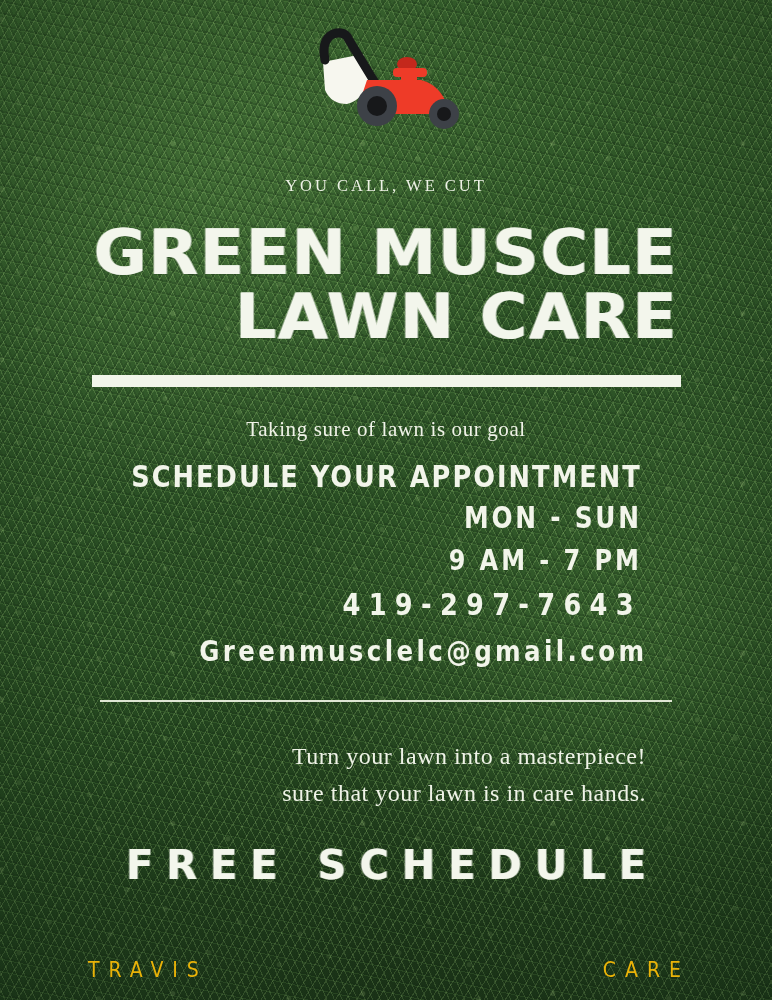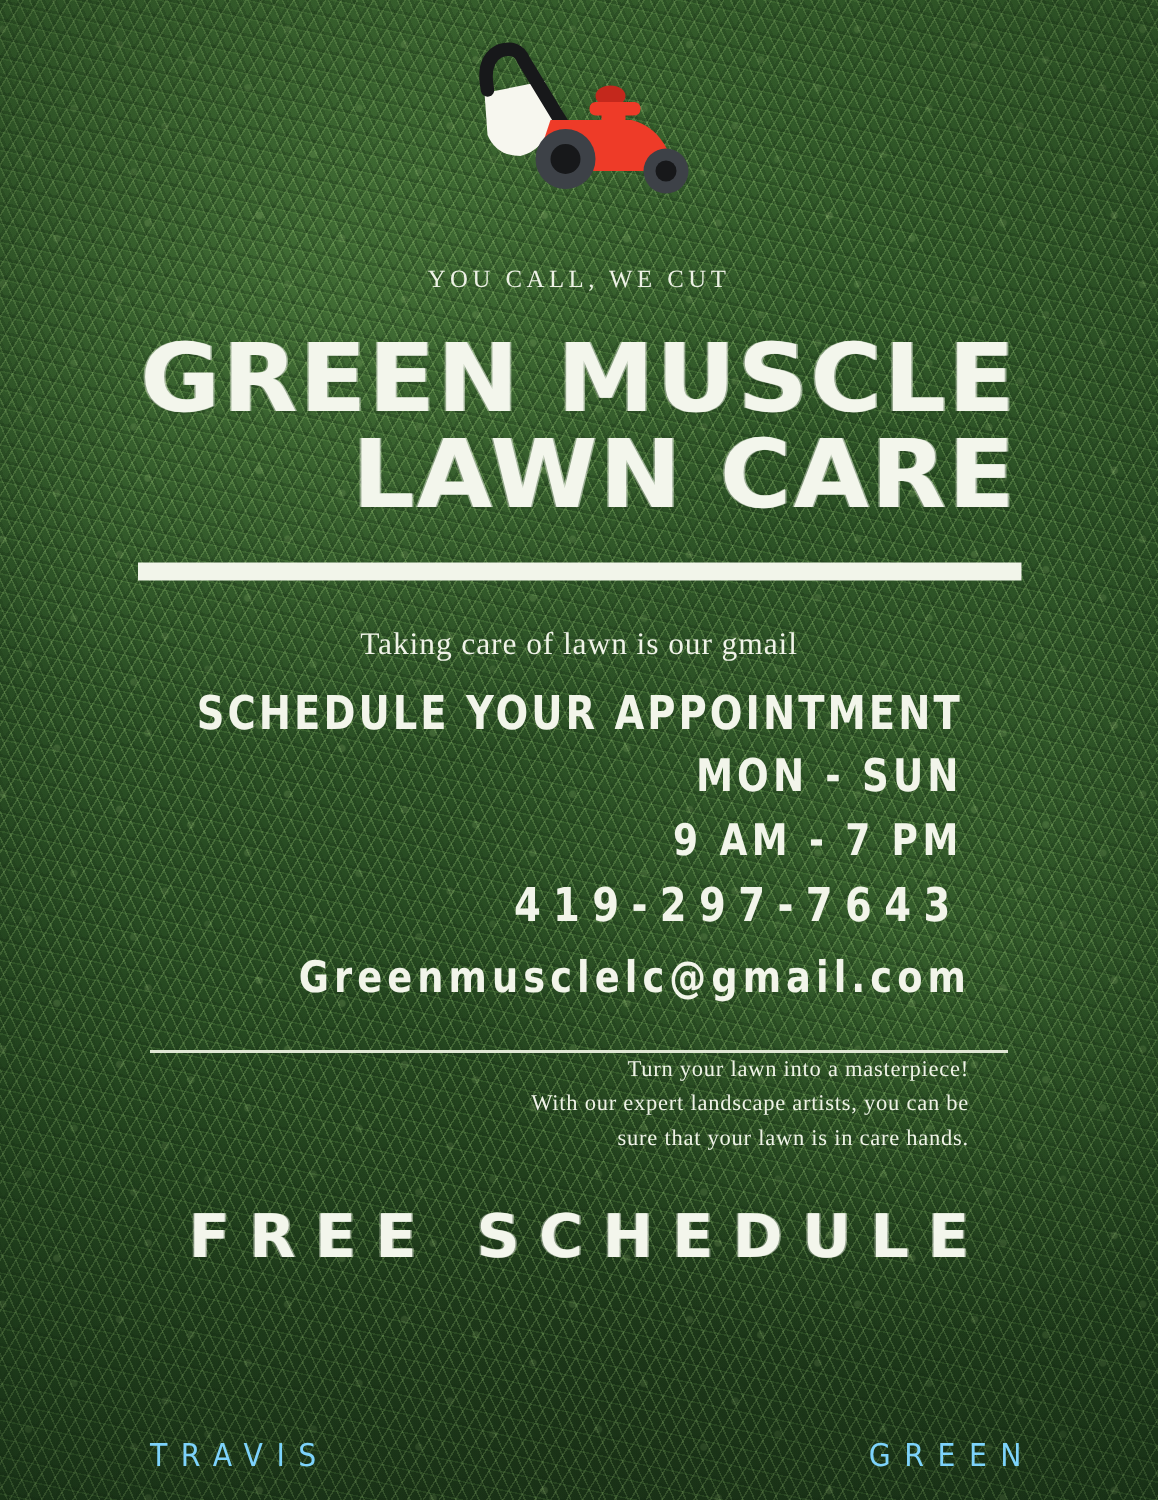--- a/index.html
+++ b/index.html
@@ -199,22 +199,23 @@
   
   .rule {
     margin-top: 32px;
     width: 572px;
     height: 1.6px;
     background: #dfe6d4;
   }
 
   
   .body-copy {
+    margin-top: 36px;
     font-family: "Liberation Serif", "DejaVu Serif", serif;
-    font-size: 15px;
+    font-size: 24px;
     line-height: 1.55;
     letter-spacing: 0.5px;
     color: #eff3e7;
     width: 520px;
   }
   .body-copy .p-line { display: block; }
 
   
   .free-est {
     margin-top: 30px;
@@ -225,30 +226,30 @@
     color: #f3f6ec;
     padding-left: 13px;
     text-shadow:
        1px 0 0 rgba(243,246,236,0.50),
       -1px 0 0 rgba(243,246,236,0.40);
   }
 
   
   .names {
     position: absolute;
-    left: 16px;
+    left: 4px;
     right: 0;
     bottom: 18px;
     display: flex;
     justify-content: space-between;
     padding: 0 82px 0 84px;
     font-family: "DejaVu Sans Condensed", "Liberation Sans Narrow", "Liberation Sans", sans-serif;
     font-size: 21px;
     letter-spacing: 9px;
-    color: #7dd3fc;
+    color: #eab308;
   }
   .names span { display: block; }
 </style>
 </head>
 <body>
 
 <div id="flyer">
 
   <div class="grass-base"></div>
   <div class="grass-blades-a"></div>
@@ -282,40 +283,39 @@
 
     <div class="tagline">YOU CALL, WE CUT</div>
 
     <div class="headline">
       <span class="line">GREEN MUSCLE</span>
       <span class="line">LAWN CARE</span>
     </div>
 
     <div class="bar"></div>
 
-    <div class="slogan">Taking care of lawn is our gmail</div>
+    <div class="slogan">Taking sure of lawn is our goal</div>
 
     <div class="appt">
       <div class="appt-head">SCHEDULE YOUR APPOINTMENT</div>
       <div class="appt-days">MON - SUN</div>
       <div class="appt-hours">9 AM - 7 PM</div>
       <div class="appt-phone">419-297-7643</div>
       <div class="appt-email">Greenmusclelc@gmail.com</div>
     </div>
 
     <div class="rule"></div>
 
     <div class="body-copy">
       <span class="p-line">Turn your lawn into a masterpiece!</span>
-      <span class="p-line">With our expert landscape artists, you can be</span>
       <span class="p-line">sure that your lawn is in care hands.</span>
     </div>
 
     <div class="free-est">FREE SCHEDULE</div>
 
   </div>
 
   <div class="names">
     <span>TRAVIS</span>
-    <span>GREEN</span>
+    <span>CARE</span>
   </div>
 
 </div>
 
 </body></html>

